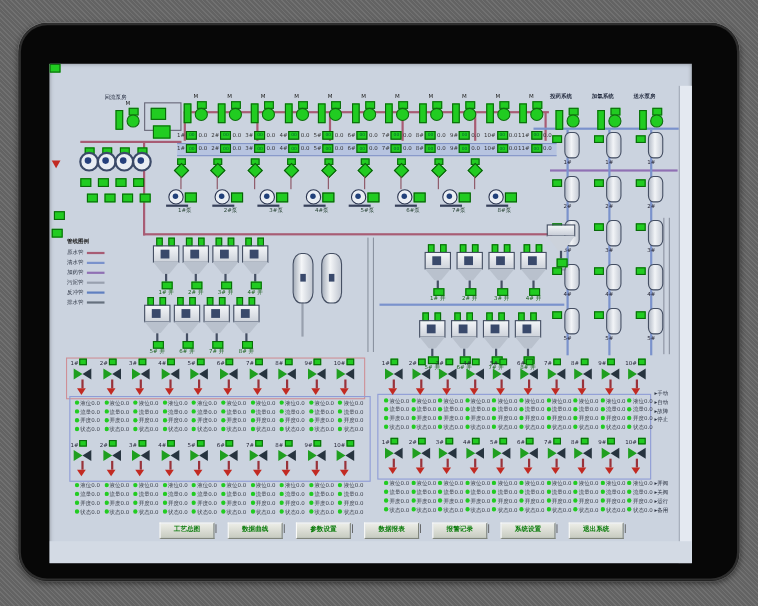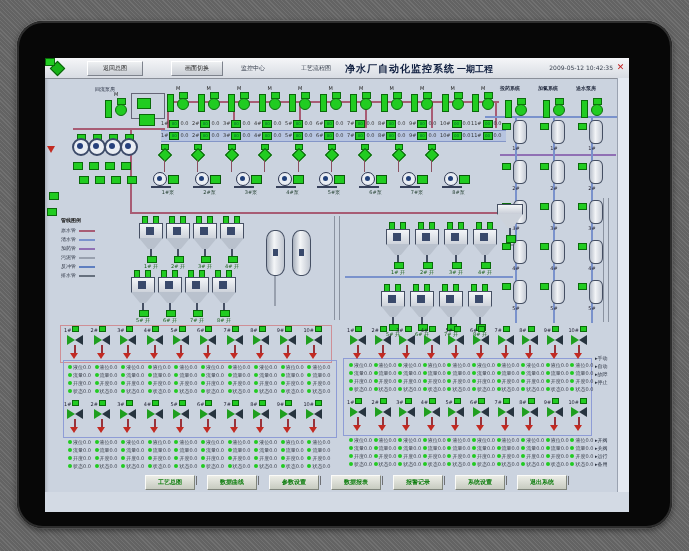--- a/index.html
+++ b/index.html
@@ -124,31 +124,20 @@
   .hdr-label{position:absolute;font-size:5px;font-weight:bold;color:#1c2438;white-space:nowrap;line-height:6px;}
   .scrollstrip{position:absolute;left:572px;top:20px;width:12px;height:434px;background:#e4e9f1;border-left:1px solid #9aa2b0;}
   .botstrip{position:absolute;left:0;top:434px;width:584px;height:20px;background:#d3dae4;}
 </style>
 </head>
 <body>
 
 <div class="stage">
   <div class="bezel"></div>
   <div class="screen" id="hmi">
-    <div class="tbar">
-      <i class="tico"></i>
-      <div class="tbtn" style="left:42px;width:48px">返回总图</div>
-      <div class="tbtn" style="left:126px;width:44px">画面切换</div>
-      <div class="tlab" style="left:196px">监控中心</div>
-      <div class="tlab" style="left:256px">工艺流程图</div>
-      <div class="ttitle" style="left:300px">净水厂自动化监控系统</div>
-      <div class="tsub" style="left:412px">一期工程</div>
-      <div class="ttime">2009-05-12 10:42:35</div>
-      <div class="tclose">✕</div>
-    </div>
     <div class="scrollstrip"></div>
     <div class="botstrip"></div>
   <i class="pipe ph pM" style="left:28px;top:70px;width:92px"></i>
       <i class="pipe ph pM" style="left:85px;top:154px;width:372px"></i>
       <i class="pipe pv pM" style="left:85px;top:72px;height:84px"></i>
       <i class="pipe ph pM" style="left:122px;top:43px;width:332px"></i>
       <i class="pipe pv pM" style="left:122px;top:44px;height:26px"></i>
       <i class="pipe pv pM" style="left:188px;top:44px;height:26px"></i>
       <i class="pipe pv pM" style="left:254px;top:44px;height:26px"></i>
       <i class="pipe pv pM" style="left:320px;top:44px;height:26px"></i>

